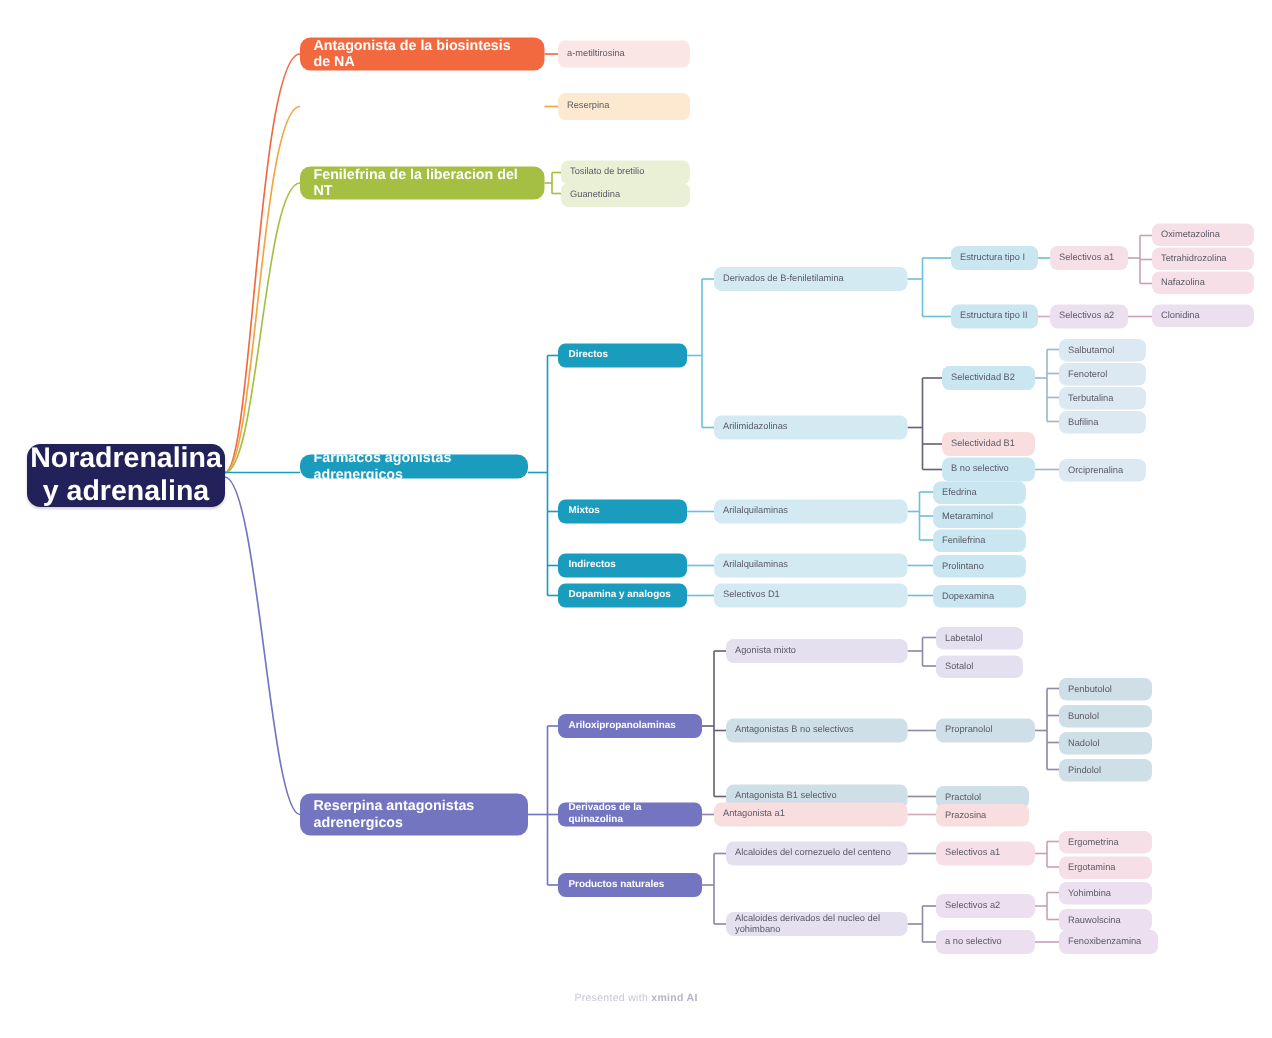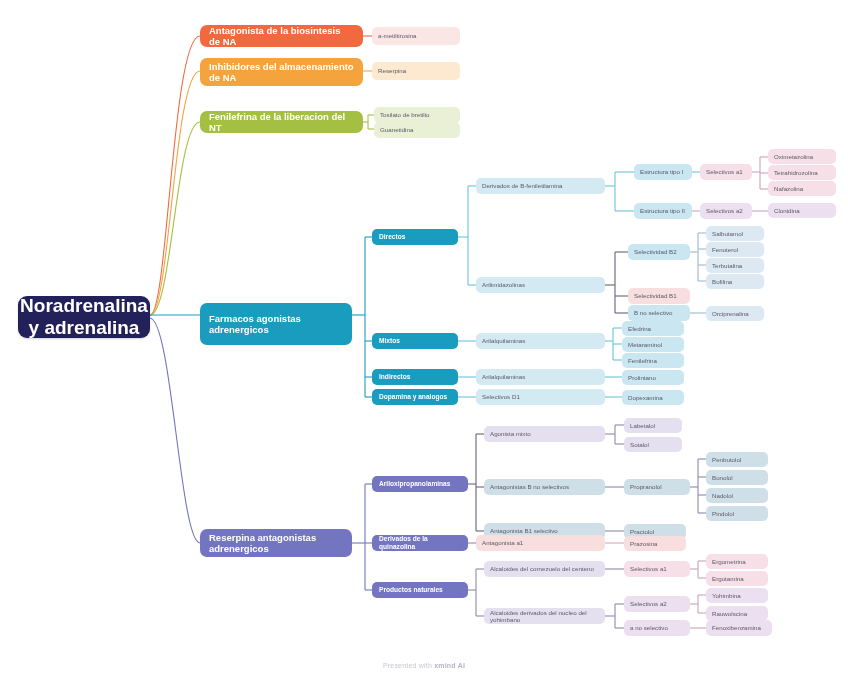--- a/index.html
+++ b/index.html
@@ -191,38 +191,35 @@
     <span>Noradrenalina y adrenalina</span>
   </div>
 
   <div class="node l1 orange" style="left:200px;top:25px;width:163px;height:22px;">
     <span>Antagonista de la biosintesis de NA</span>
   </div>
   <div class="node leaf pink" style="left:372px;top:27px;width:88px;height:18px;">
     <span>a-metiltirosina</span>
   </div>
 
-  <div class="node l1 amber" style="left:200px;top:58px;width:163px;height:28px;">
-    <span>Inhibidores del almacenamiento de NA</span>
-  </div>
   <div class="node leaf peach" style="left:372px;top:62px;width:88px;height:18px;">
     <span>Reserpina</span>
   </div>
 
   <div class="node l1 olive" style="left:200px;top:111px;width:163px;height:22px;">
     <span>Fenilefrina de la liberacion del NT</span>
   </div>
   <div class="node leaf lime" style="left:374px;top:107px;width:86px;height:16px;">
     <span>Tosilato de bretilio</span>
   </div>
   <div class="node leaf lime" style="left:374px;top:122px;width:86px;height:16px;">
     <span>Guanetidina</span>
   </div>
 
-  <div class="node l1 teal" style="left:200px;top:303px;width:152px;height:42px;">
+  <div class="node l1 teal" style="left:200px;top:303px;width:152px;height:16px;">
     <span>Farmacos agonistas adrenergicos</span>
   </div>
 
   <div class="node l1 violet" style="left:200px;top:529px;width:152px;height:28px;">
     <span>Reserpina antagonistas adrenergicos</span>
   </div>
 
   <div class="node l2 teal" style="left:372px;top:229px;width:86px;height:16px;">
     <span>Directos</span>
   </div>

